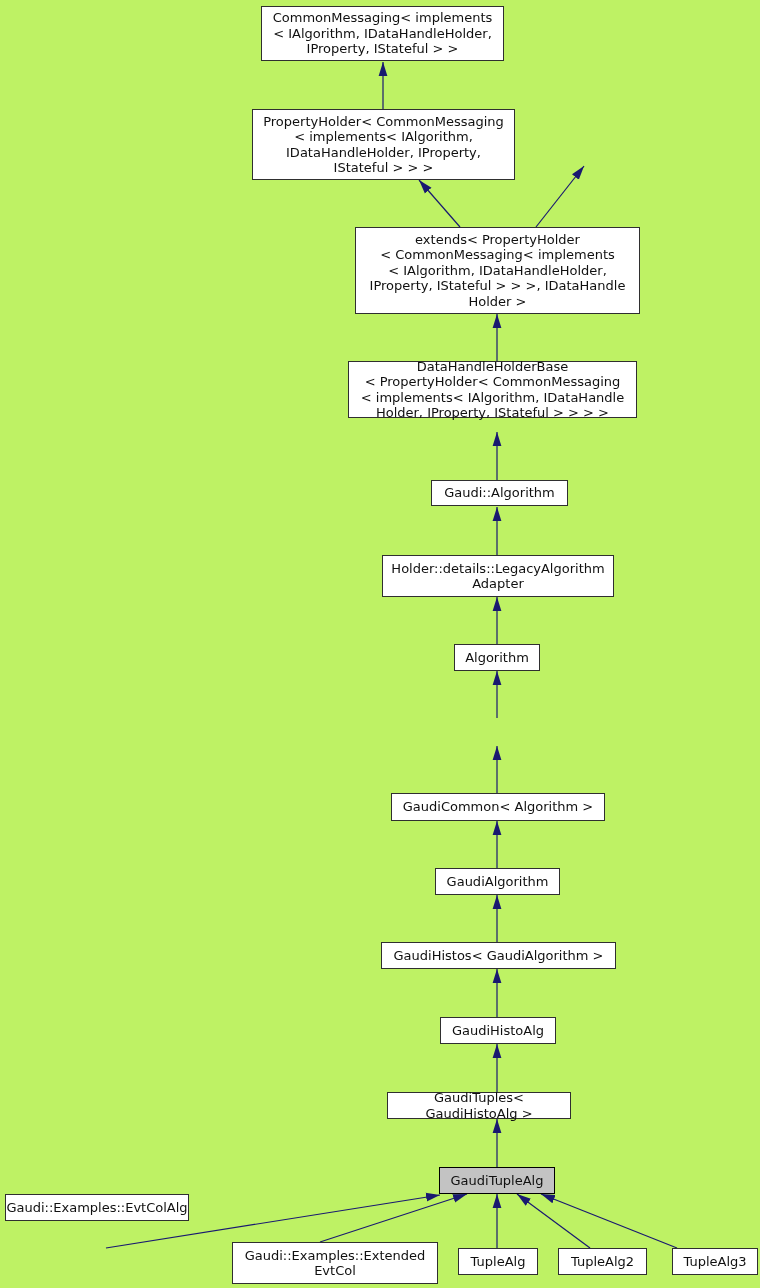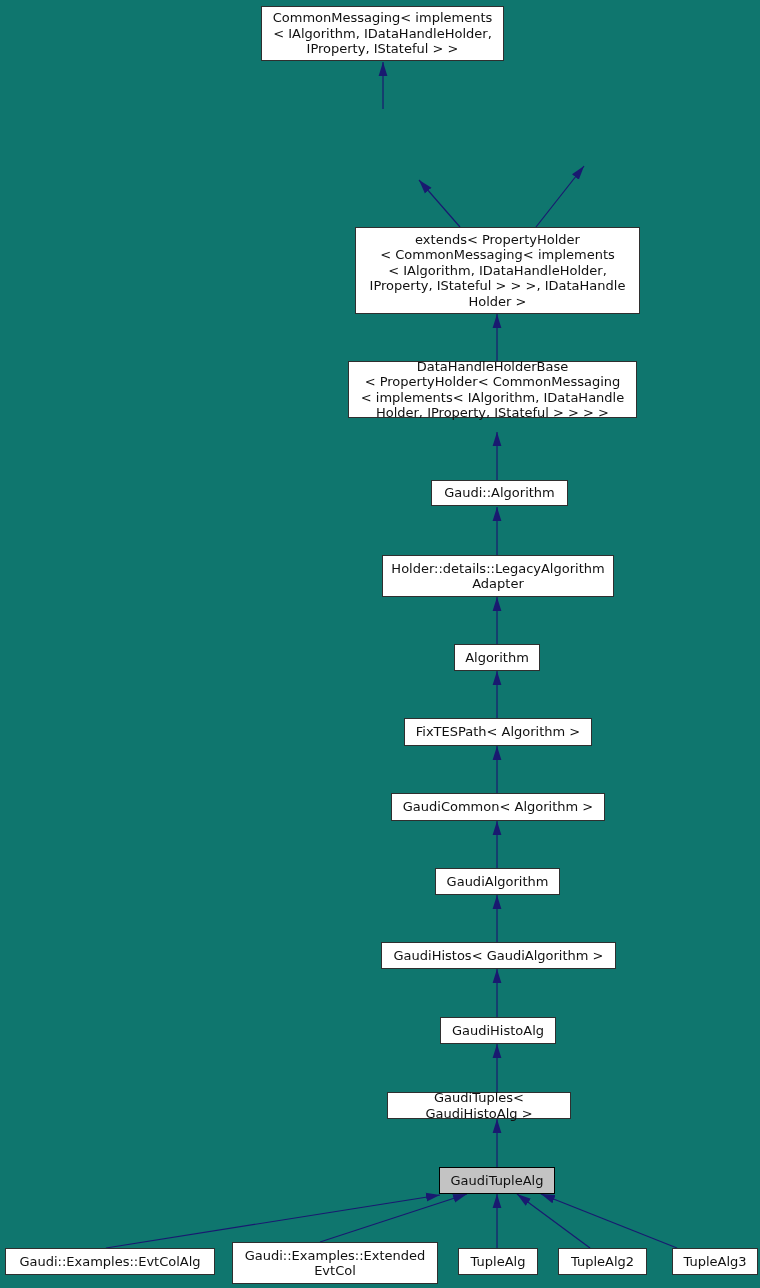--- a/index.html
+++ b/index.html
@@ -1,19 +1,19 @@
 <!DOCTYPE html>
 <html><head>
 <meta charset="utf-8">
 <style>
   html,body{margin:0;padding:0;background:#ffffff;}
   #canvas{
     position:relative;
     width:760px;height:1288px;
-    background:#0f766e;
+    background:#bef264;
     font-family:"DejaVu Sans", sans-serif;
     overflow:hidden;
   }
   #edges{position:absolute;left:0;top:0;width:760px;height:1288px;}
   .edge{stroke:#191970;stroke-width:1.2;fill:none;}
   .node{
     position:absolute;
     box-sizing:border-box;
     display:flex;
     align-items:center;
@@ -62,40 +62,43 @@
     <line class="edge" x1="106" y1="1248" x2="440" y2="1195" marker-end="url(#arrow)"></line>
     <line class="edge" x1="320" y1="1242" x2="467" y2="1194" marker-end="url(#arrow)"></line>
     <line class="edge" x1="497" y1="1248" x2="497" y2="1194" marker-end="url(#arrow)"></line>
     <line class="edge" x1="590" y1="1248" x2="517" y2="1194" marker-end="url(#arrow)"></line>
     <line class="edge" x1="677" y1="1248" x2="541" y2="1194" marker-end="url(#arrow)"></line>
   </svg>
 
   <div class="node" style="left:261px;top:6px;width:243px;height:55px">CommonMessaging&lt; implements
 &lt; IAlgorithm, IDataHandleHolder,
 IProperty, IStateful &gt; &gt;</div>
+  <div class="node" style="left:252px;top:109px;width:263px;height:71px">PropertyHolder&lt; CommonMessaging
+&lt; implements&lt; IAlgorithm,
+IDataHandleHolder, IProperty,
+IStateful &gt; &gt; &gt;</div>
   <div class="node" style="left:355px;top:227px;width:285px;height:87px">extends&lt; PropertyHolder
 &lt; CommonMessaging&lt; implements
 &lt; IAlgorithm, IDataHandleHolder,
 IProperty, IStateful &gt; &gt; &gt;, IDataHandle
 Holder &gt;</div>
   <div class="node" style="left:348px;top:361px;width:289px;height:57px">DataHandleHolderBase
 &lt; PropertyHolder&lt; CommonMessaging
 &lt; implements&lt; IAlgorithm, IDataHandle
 Holder, IProperty, IStateful &gt; &gt; &gt; &gt;</div>
   <div class="node" style="left:431px;top:480px;width:137px;height:26px">Gaudi::Algorithm</div>
   <div class="node" style="left:382px;top:555px;width:232px;height:42px">Holder::details::LegacyAlgorithm
 Adapter</div>
   <div class="node" style="left:454px;top:644px;width:86px;height:27px">Algorithm</div>
-  <div class="node" style="left:404px;top:718px;width:188px;height:28px">FixTESPath&lt; Algorithm &gt;</div>
   <div class="node" style="left:391px;top:793px;width:214px;height:28px">GaudiCommon&lt; Algorithm &gt;</div>
   <div class="node" style="left:435px;top:868px;width:125px;height:27px">GaudiAlgorithm</div>
   <div class="node" style="left:381px;top:942px;width:235px;height:27px">GaudiHistos&lt; GaudiAlgorithm &gt;</div>
   <div class="node" style="left:440px;top:1017px;width:116px;height:27px">GaudiHistoAlg</div>
   <div class="node" style="left:387px;top:1092px;width:184px;height:27px">GaudiTuples&lt; GaudiHistoAlg &gt;</div>
   <div class="node selected" style="left:439px;top:1167px;width:116px;height:27px">GaudiTupleAlg</div>
-  <div class="node" style="left:5px;top:1248px;width:210px;height:27px">Gaudi::Examples::EvtColAlg</div>
+  <div class="node" style="left:5px;top:1194px;width:184px;height:27px">Gaudi::Examples::EvtColAlg</div>
   <div class="node" style="left:232px;top:1242px;width:206px;height:42px">Gaudi::Examples::Extended
 EvtCol</div>
   <div class="node" style="left:458px;top:1248px;width:80px;height:27px">TupleAlg</div>
   <div class="node" style="left:558px;top:1248px;width:89px;height:27px">TupleAlg2</div>
   <div class="node" style="left:672px;top:1248px;width:86px;height:27px">TupleAlg3</div>
 
 </div>
 
 </body></html>

